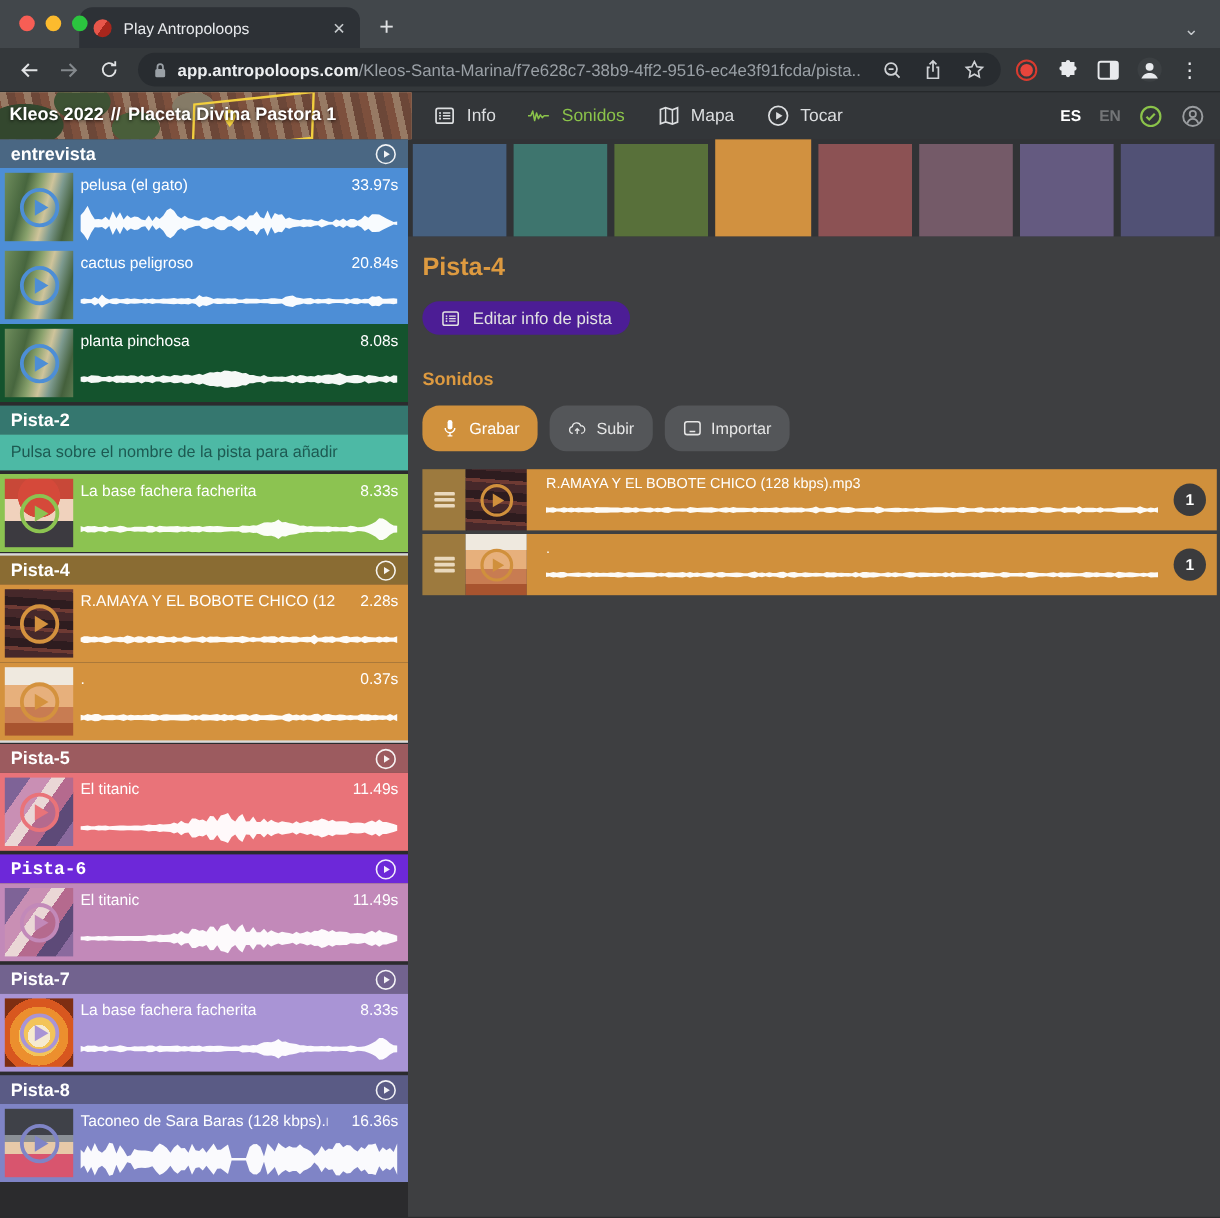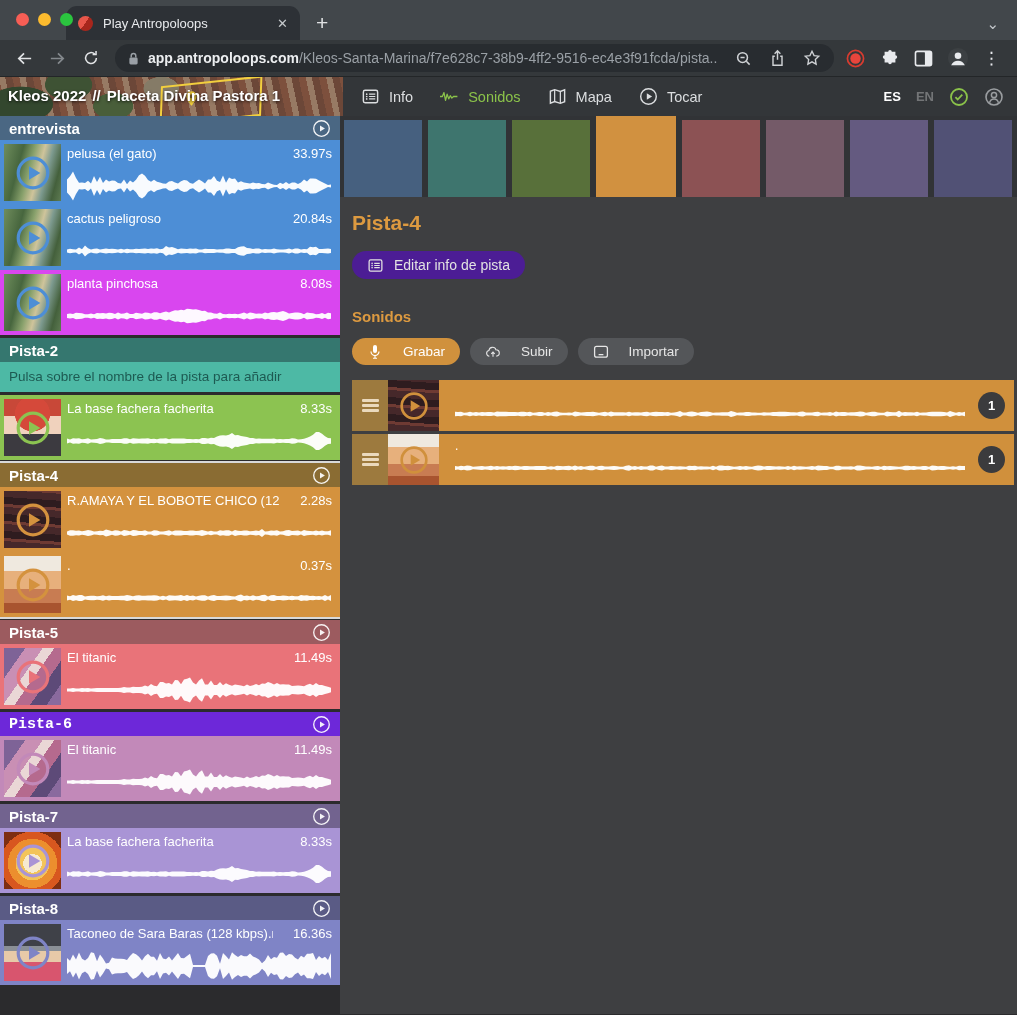--- a/index.html
+++ b/index.html
@@ -102,21 +102,21 @@
   .swatchstrip { height:81px; background:#313336; display:flex; align-items:flex-end; gap:6px; padding-left:4px; flex:none; }
   .swatch { width:78px; height:77px; }
   .swatch.active { width:80px; height:81px; }
   .panel-body { padding:14px 3px 0 12px; }
   .panel-title { margin:0; font-size:21px; font-weight:bold; }
   .editbtn { margin-top:16px; display:inline-flex; align-items:center; gap:10px; height:28px;
              padding:0 15px; border-radius:15px; background:#4c1d95; color:#e2e2e2; font-size:14px; border:none; }
   .editbtn svg { width:17px; height:17px; }
   .sounds-h { margin:29px 0 0; font-size:15px; font-weight:bold; }
   .actions { margin-top:13px; display:flex; gap:10px; }
-  .pill { display:inline-flex; align-items:center; gap:20px; height:27px; padding:0 15px;
+  .pill { display:inline-flex; align-items:center; gap:8px; height:38px; padding:0 15px;
           border-radius:14px; font-size:13.5px; border:none; color:#fff; }
   .pill svg { width:16px; height:16px; }
   .pill.gray { background:#545659; color:#e6e6e6; }
   .rows { margin-top:15px; display:flex; flex-direction:column; gap:3px; }
   .mrow { height:51px; display:flex; position:relative; }
   .handle { width:36px; flex:none; display:flex; align-items:center; justify-content:center; }
   .bars div { width:17px; height:2.5px; background:#ead9bd; margin:2.6px 0; border-radius:1px; }
   .mthumb { width:51px; height:51px; flex:none; position:relative; }
   .mthumb .opl svg { width:30px; height:30px; }
   .mbody { flex:1; position:relative; min-width:0; }
@@ -331,21 +331,21 @@
           <div class="sbody">
             <div class="srow1">
               <span class="stitle">cactus peligroso</span>
               <span class="sdur">20.84s</span>
             </div>
             <svg class="wave side" viewBox="0 0 265 30" preserveAspectRatio="none">
               <path d="M0 13.5 L3 12.7 L6 13.2 L9 13.4 L12 11.4 L15 13.2 L18 9.5 L21 12.3 L24 13.5 L27 12.7 L30 12.5 L33 13.4 L36 13.1 L39 12.5 L42 13.1 L45 12.8 L48 13.1 L51 13.5 L54 12.8 L57 13.4 L60 12.7 L63 13.3 L66 13.3 L69 12.8 L72 12.9 L75 12.7 L78 12.4 L81 12.9 L84 12.5 L87 12.7 L90 12.3 L93 13.3 L96 12.7 L99 9.9 L102 11.6 L105 11.0 L108 12.0 L111 13.2 L114 12.6 L117 12.7 L120 13.0 L123 12.6 L126 12.8 L129 12.6 L132 13.5 L135 13.5 L138 12.8 L141 13.0 L144 13.0 L147 13.0 L150 13.5 L153 13.2 L156 13.2 L159 12.6 L162 12.6 L165 12.9 L168 13.1 L171 11.2 L174 10.6 L177 10.2 L180 11.9 L183 12.3 L186 13.0 L189 12.5 L192 12.4 L195 13.6 L198 12.9 L201 13.3 L204 13.2 L207 12.5 L210 13.2 L213 13.4 L216 13.4 L219 13.3 L222 12.5 L225 13.5 L228 12.6 L231 12.5 L234 13.5 L237 13.0 L240 13.2 L243 10.8 L246 11.2 L249 10.7 L252 12.9 L255 12.9 L258 12.8 L261 12.5 L264 13.0 L264 17.0 L261 17.5 L258 17.2 L255 17.1 L252 17.1 L249 19.3 L246 18.8 L243 19.2 L240 16.8 L237 17.0 L234 16.5 L231 17.5 L228 17.4 L225 16.5 L222 17.5 L219 16.7 L216 16.6 L213 16.6 L210 16.8 L207 17.5 L204 16.8 L201 16.7 L198 17.1 L195 16.4 L192 17.6 L189 17.5 L186 17.0 L183 17.7 L180 18.1 L177 19.8 L174 19.4 L171 18.8 L168 16.9 L165 17.1 L162 17.4 L159 17.4 L156 16.8 L153 16.8 L150 16.5 L147 17.0 L144 17.0 L141 17.0 L138 17.2 L135 16.5 L132 16.5 L129 17.4 L126 17.2 L123 17.4 L120 17.0 L117 17.3 L114 17.4 L111 16.8 L108 18.0 L105 19.0 L102 18.4 L99 20.1 L96 17.3 L93 16.7 L90 17.7 L87 17.3 L84 17.5 L81 17.1 L78 17.6 L75 17.3 L72 17.1 L69 17.2 L66 16.7 L63 16.7 L60 17.3 L57 16.6 L54 17.2 L51 16.5 L48 16.9 L45 17.2 L42 16.9 L39 17.5 L36 16.9 L33 16.6 L30 17.5 L27 17.3 L24 16.5 L21 17.7 L18 20.5 L15 16.8 L12 18.6 L9 16.6 L6 16.8 L3 17.3 L0 16.5 Z" fill="#ffffff" fill-opacity="0.96"></path>
             </svg>
           </div>
         </div>
-        <div class="sitem" style="background: #d946ef;">
+        <div class="sitem" style="background: #14532d;">
           <div class="sthumb thumb-plant">
             <span class="opl" style="color: rgb(77, 142, 214);">
               <svg viewBox="0 0 36 36">
                 <circle cx="18" cy="18" r="14.8" fill="none" stroke="currentColor" stroke-width="3.2"></circle>
                 <path d="M14 11.2v13.6l11.4-6.8z" fill="currentColor"></path>
               </svg>
             </span>
           </div>
           <div class="sbody">
             <div class="srow1">
@@ -619,20 +619,21 @@
             </div>
             <div class="mthumb thumb-dark">
               <span class="opl" style="color: rgb(208, 144, 60);">
                 <svg viewBox="0 0 36 36">
                   <circle cx="18" cy="18" r="14.8" fill="none" stroke="currentColor" stroke-width="3.2"></circle>
                   <path d="M14 11.2v13.6l11.4-6.8z" fill="currentColor"></path>
                 </svg>
               </span>
             </div>
             <div class="mbody" style="background: rgb(208, 144, 60);">
+              <div class="mtitle">R.AMAYA Y EL BOBOTE CHICO (128 kbps).mp3</div>
               <svg class="wave mainw" viewBox="0 0 511 24" preserveAspectRatio="none">
                 <path d="M0 9.7 L3 10.1 L6 9.8 L9 10.8 L12 10.5 L15 9.7 L18 10.5 L21 9.9 L24 10.5 L27 10.0 L30 10.3 L33 9.9 L36 10.0 L39 10.4 L42 9.6 L45 9.7 L48 9.8 L51 9.7 L54 10.0 L57 9.9 L60 9.9 L63 10.3 L66 9.8 L69 9.7 L72 10.3 L75 9.7 L78 10.7 L81 10.5 L84 10.1 L87 10.0 L90 10.7 L93 10.1 L96 10.5 L99 9.7 L102 9.6 L105 10.6 L108 10.7 L111 10.8 L114 10.5 L117 10.7 L120 9.6 L123 9.9 L126 10.4 L129 10.2 L132 10.0 L135 10.0 L138 9.7 L141 10.3 L144 10.7 L147 10.2 L150 9.8 L153 10.4 L156 9.6 L159 10.2 L162 10.2 L165 10.2 L168 10.3 L171 10.6 L174 9.8 L177 10.5 L180 10.3 L183 10.2 L186 10.4 L189 10.1 L192 9.8 L195 10.6 L198 10.0 L201 9.7 L204 10.1 L207 10.0 L210 10.2 L213 10.0 L216 10.7 L219 10.6 L222 10.1 L225 9.1 L228 10.6 L231 10.5 L234 9.7 L237 9.6 L240 10.0 L243 10.8 L246 9.9 L249 9.8 L252 9.6 L255 10.0 L258 10.7 L261 10.6 L264 10.4 L267 10.2 L270 10.2 L273 10.3 L276 9.1 L279 9.8 L282 10.8 L285 10.5 L288 10.4 L291 10.1 L294 10.1 L297 10.5 L300 10.4 L303 10.7 L306 10.7 L309 10.2 L312 10.5 L315 10.4 L318 9.9 L321 10.0 L324 9.8 L327 9.8 L330 9.7 L333 10.0 L336 10.2 L339 10.3 L342 10.6 L345 9.8 L348 9.6 L351 10.4 L354 10.5 L357 10.6 L360 9.9 L363 9.7 L366 10.7 L369 10.5 L372 10.6 L375 10.0 L378 10.7 L381 9.6 L384 10.2 L387 10.0 L390 10.0 L393 10.5 L396 10.2 L399 10.3 L402 10.0 L405 9.6 L408 9.8 L411 10.7 L414 10.2 L417 9.7 L420 9.8 L423 10.4 L426 10.8 L429 10.7 L432 9.6 L435 10.1 L438 10.2 L441 10.2 L444 8.7 L447 10.5 L450 10.1 L453 10.2 L456 10.2 L459 10.6 L462 9.7 L465 10.7 L468 10.5 L471 10.6 L474 10.1 L477 9.8 L480 9.7 L483 9.7 L486 9.7 L489 9.9 L492 10.4 L495 8.9 L498 10.1 L501 10.7 L504 10.0 L507 10.6 L510 9.8 L510 14.2 L507 13.4 L504 14.0 L501 13.3 L498 13.9 L495 15.1 L492 13.6 L489 14.1 L486 14.3 L483 14.3 L480 14.3 L477 14.2 L474 13.9 L471 13.4 L468 13.5 L465 13.3 L462 14.3 L459 13.4 L456 13.8 L453 13.8 L450 13.9 L447 13.5 L444 15.3 L441 13.8 L438 13.8 L435 13.9 L432 14.4 L429 13.3 L426 13.2 L423 13.6 L420 14.2 L417 14.3 L414 13.8 L411 13.3 L408 14.2 L405 14.4 L402 14.0 L399 13.7 L396 13.8 L393 13.5 L390 14.0 L387 14.0 L384 13.8 L381 14.4 L378 13.3 L375 14.0 L372 13.4 L369 13.5 L366 13.3 L363 14.3 L360 14.1 L357 13.4 L354 13.5 L351 13.6 L348 14.4 L345 14.2 L342 13.4 L339 13.7 L336 13.8 L333 14.0 L330 14.3 L327 14.2 L324 14.2 L321 14.0 L318 14.1 L315 13.6 L312 13.5 L309 13.8 L306 13.3 L303 13.3 L300 13.6 L297 13.5 L294 13.9 L291 13.9 L288 13.6 L285 13.5 L282 13.2 L279 14.2 L276 14.9 L273 13.7 L270 13.8 L267 13.8 L264 13.6 L261 13.4 L258 13.3 L255 14.0 L252 14.4 L249 14.2 L246 14.1 L243 13.2 L240 14.0 L237 14.4 L234 14.3 L231 13.5 L228 13.4 L225 14.9 L222 13.9 L219 13.4 L216 13.3 L213 14.0 L210 13.8 L207 14.0 L204 13.9 L201 14.3 L198 14.0 L195 13.4 L192 14.2 L189 13.9 L186 13.6 L183 13.8 L180 13.7 L177 13.5 L174 14.2 L171 13.4 L168 13.7 L165 13.8 L162 13.8 L159 13.8 L156 14.4 L153 13.6 L150 14.2 L147 13.8 L144 13.3 L141 13.7 L138 14.3 L135 14.0 L132 14.0 L129 13.8 L126 13.6 L123 14.1 L120 14.4 L117 13.3 L114 13.5 L111 13.2 L108 13.3 L105 13.4 L102 14.4 L99 14.3 L96 13.5 L93 13.9 L90 13.3 L87 14.0 L84 13.9 L81 13.5 L78 13.3 L75 14.3 L72 13.7 L69 14.3 L66 14.2 L63 13.7 L60 14.1 L57 14.1 L54 14.0 L51 14.3 L48 14.2 L45 14.3 L42 14.4 L39 13.6 L36 14.0 L33 14.1 L30 13.7 L27 14.0 L24 13.5 L21 14.1 L18 13.5 L15 14.3 L12 13.5 L9 13.2 L6 14.2 L3 13.9 L0 14.3 Z" fill="#ffffff" fill-opacity="0.96"></path>
               </svg>
               <div class="badge">1</div>
             </div>
           </div>
           <div class="mrow">
             <div class="handle" style="background: rgb(157, 122, 62);">
               <div class="bars">
                 <div></div>

